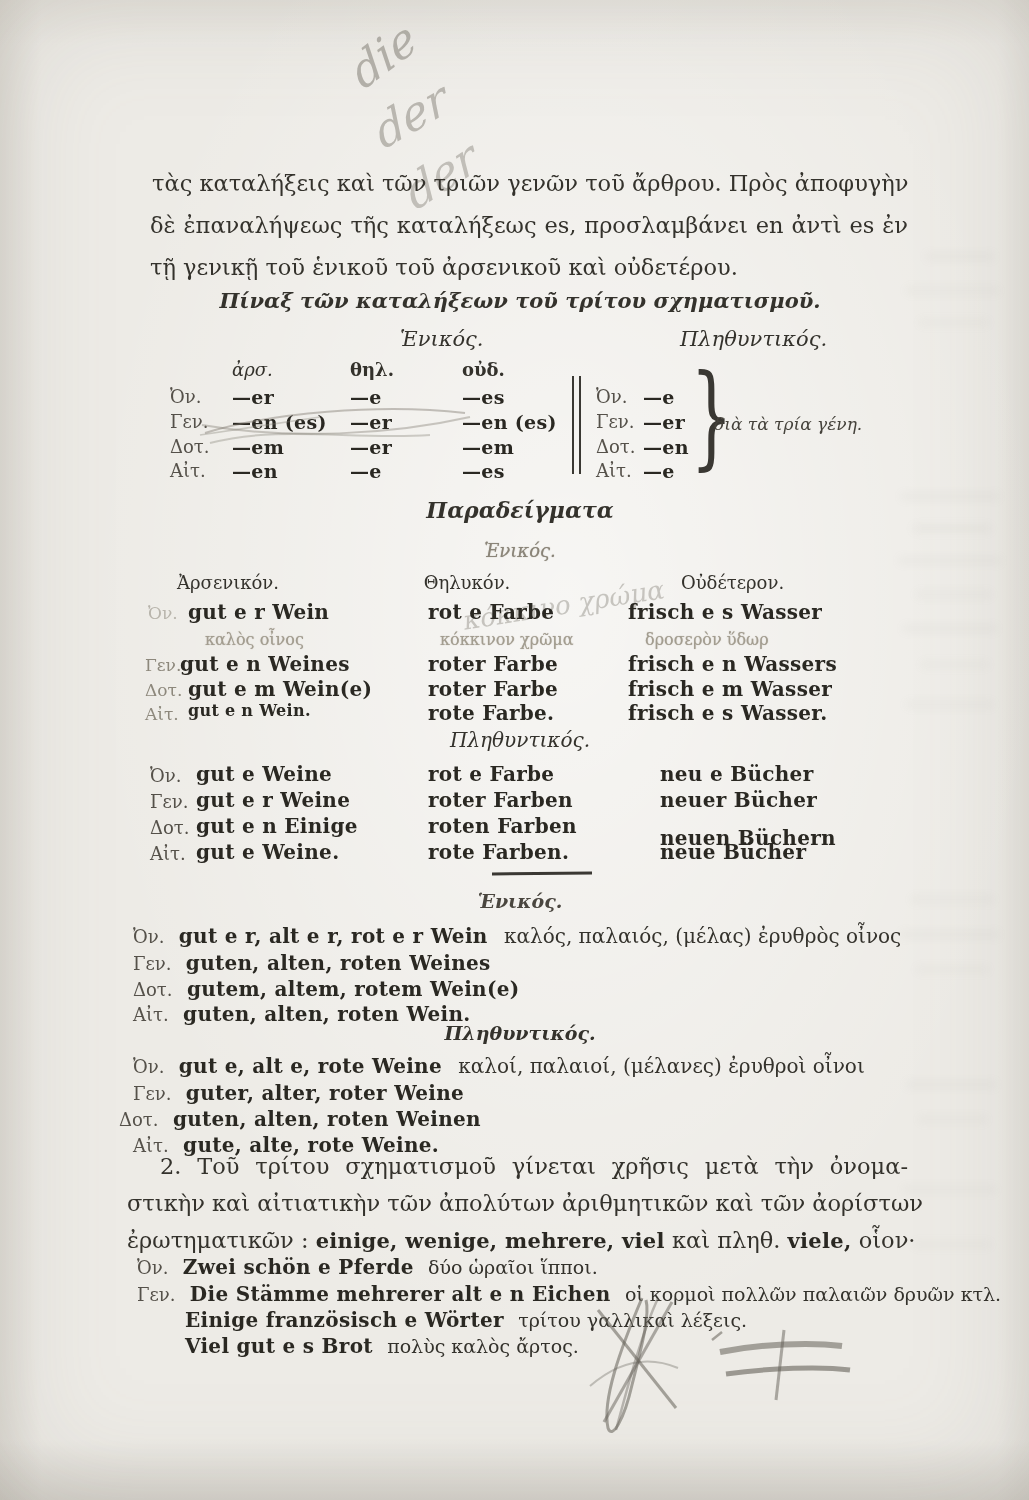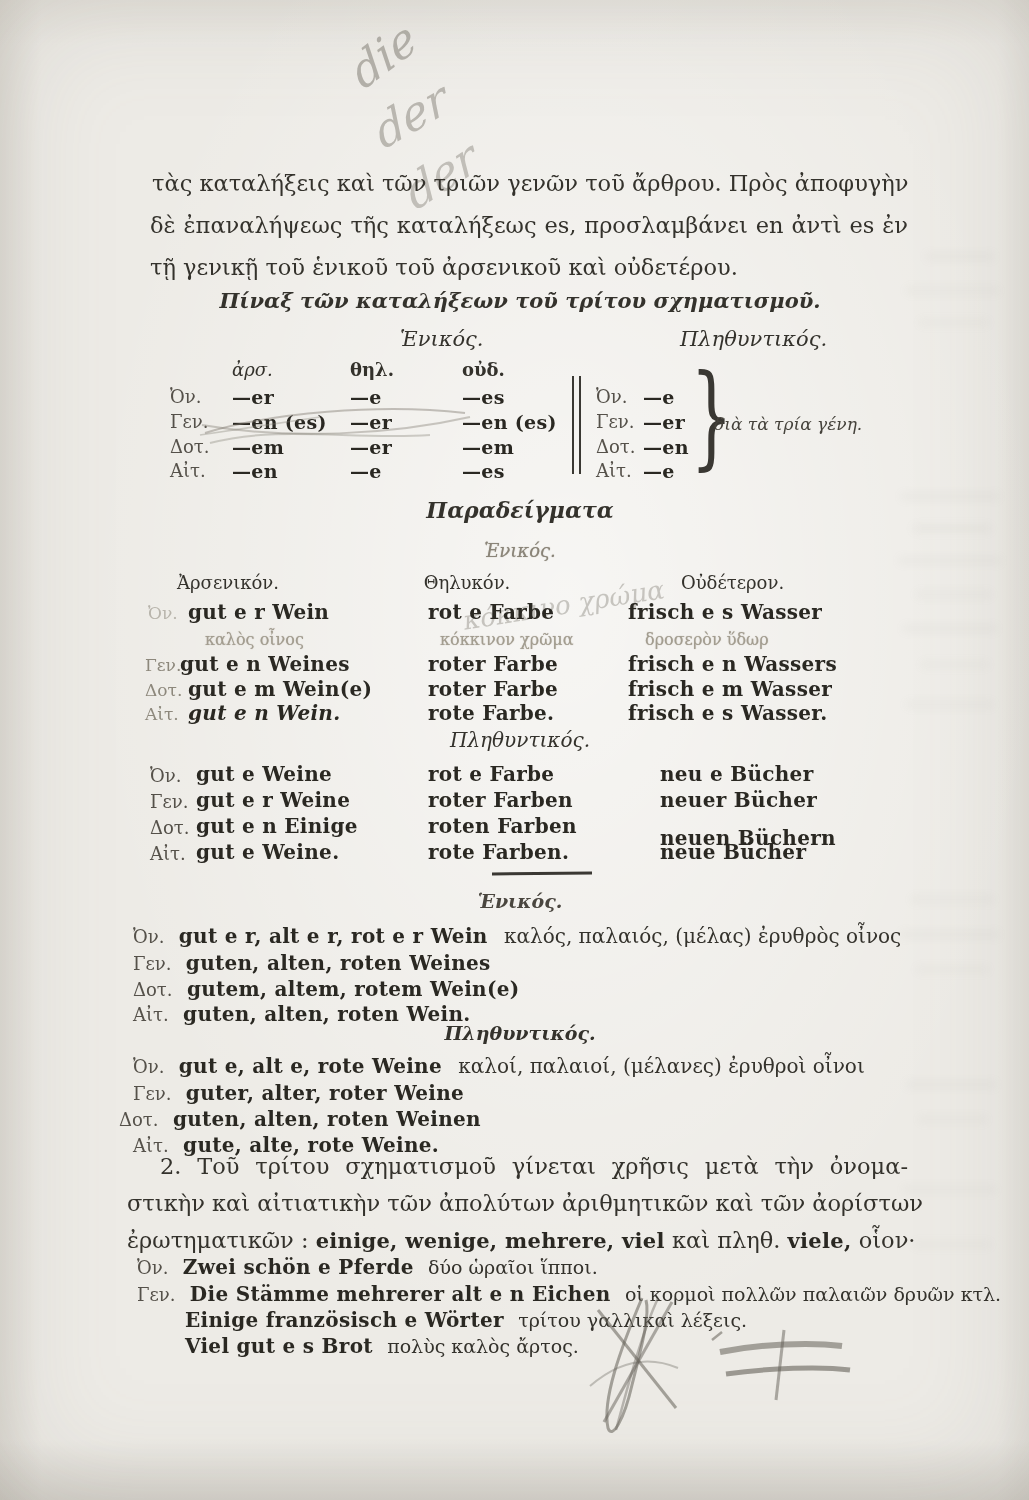--- a/index.html
+++ b/index.html
@@ -140,21 +140,21 @@
     <span class="r de" style="left:180px;top:652px;font-size:20px;">gut e n Weines</span>
     <span class="r de" style="left:428px;top:652px;font-size:20px;">roter Farbe</span>
     <span class="r de" style="left:628px;top:652px;font-size:20px;">frisch e n Wassers</span>
 
     <span class="r casefaint" style="left:145px;top:680px;">Δοτ.</span>
     <span class="r de" style="left:188px;top:677px;font-size:20px;">gut e m Wein(e)</span>
     <span class="r de" style="left:428px;top:677px;font-size:20px;">roter Farbe</span>
     <span class="r de" style="left:628px;top:677px;font-size:20px;">frisch e m Wasser</span>
 
     <span class="r casefaint" style="left:145px;top:704px;">Αἰτ.</span>
-    <span class="r de" style="left:188px;top:701px;font-size:20px;font-style:italic;">gut e n Wein.</span>
+    <span class="r de" style="left:188px;top:701px;font-size:16px;">gut e n Wein.</span>
     <span class="r de" style="left:428px;top:701px;font-size:20px;">rote Farbe.</span>
     <span class="r de" style="left:628px;top:701px;font-size:20px;">frisch e s Wasser.</span>
 
     <div class="r center it" style="left:120px;top:728px;width:800px;font-size:20px;">Πληθυντικός.</div>
 
     <span class="r case" style="left:150px;top:765px;">Ὀν.</span>
     <span class="r de" style="left:196px;top:762px;font-size:20px;">gut e Weine</span>
     <span class="r de" style="left:428px;top:762px;font-size:20px;">rot e Farbe</span>
     <span class="r de" style="left:660px;top:762px;font-size:20px;">neu e Bücher</span>
 

